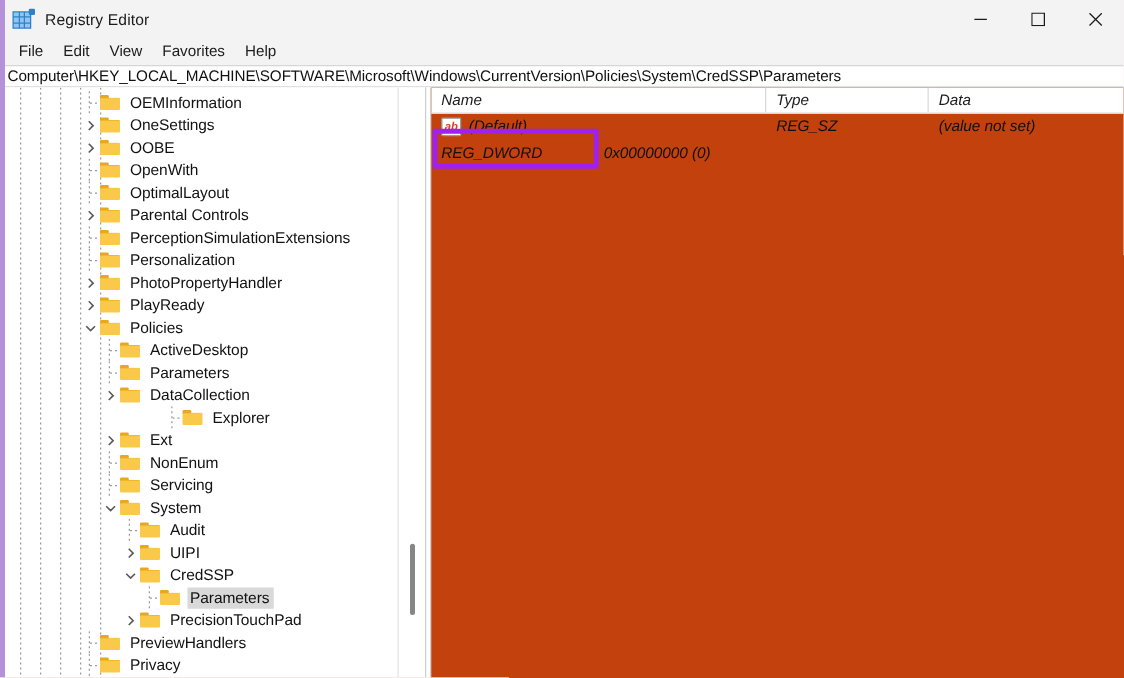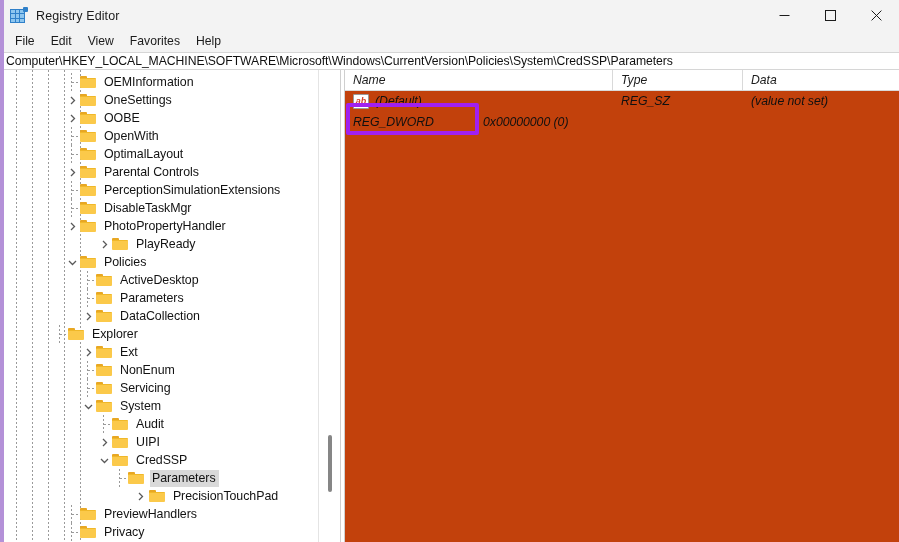--- a/index.html
+++ b/index.html
@@ -480,175 +480,175 @@
                 <div class="body"></div>
               </div>
               <span class="node-label">PerceptionSimulationExtensions</span>
             </div>
             <div class="tree-row" style="padding-left: 64px;">
               <div class="leaf-elbow"></div>
               <div class="folder">
                 <div class="tab"></div>
                 <div class="body"></div>
               </div>
-              <span class="node-label">DisableTaskMgr</span>
+              <span class="node-label">Personalization</span>
             </div>
             <div class="tree-row" style="padding-left: 64px;">
               <div class="twisty">
                 <svg width="9" height="9" viewBox="0 0 9 9">
                   <polyline points="3,1 6.5,4.5 3,8" fill="none" stroke="currentColor" stroke-width="1.3"></polyline>
                 </svg>
               </div>
               <div class="folder">
                 <div class="tab"></div>
                 <div class="body"></div>
               </div>
               <span class="node-label">PhotoPropertyHandler</span>
             </div>
+            <div class="tree-row" style="padding-left: 64px;">
+              <div class="twisty">
+                <svg width="9" height="9" viewBox="0 0 9 9">
+                  <polyline points="3,1 6.5,4.5 3,8" fill="none" stroke="currentColor" stroke-width="1.3"></polyline>
+                </svg>
+              </div>
+              <div class="folder">
+                <div class="tab"></div>
+                <div class="body"></div>
+              </div>
+              <span class="node-label">PlayReady</span>
+            </div>
+            <div class="tree-row" style="padding-left: 64px;">
+              <div class="twisty">
+                <svg width="9" height="9" viewBox="0 0 9 9">
+                  <polyline points="1,3 4.5,6.5 8,3" fill="none" stroke="currentColor" stroke-width="1.3"></polyline>
+                </svg>
+              </div>
+              <div class="folder">
+                <div class="tab"></div>
+                <div class="body"></div>
+              </div>
+              <span class="node-label">Policies</span>
+            </div>
+            <div class="tree-row" style="padding-left: 80px;">
+              <div class="leaf-elbow"></div>
+              <div class="folder">
+                <div class="tab"></div>
+                <div class="body"></div>
+              </div>
+              <span class="node-label">ActiveDesktop</span>
+            </div>
+            <div class="tree-row" style="padding-left: 80px;">
+              <div class="leaf-elbow"></div>
+              <div class="folder">
+                <div class="tab"></div>
+                <div class="body"></div>
+              </div>
+              <span class="node-label">Parameters</span>
+            </div>
+            <div class="tree-row" style="padding-left: 80px;">
+              <div class="twisty">
+                <svg width="9" height="9" viewBox="0 0 9 9">
+                  <polyline points="3,1 6.5,4.5 3,8" fill="none" stroke="currentColor" stroke-width="1.3"></polyline>
+                </svg>
+              </div>
+              <div class="folder">
+                <div class="tab"></div>
+                <div class="body"></div>
+              </div>
+              <span class="node-label">DataCollection</span>
+            </div>
+            <div class="tree-row" style="padding-left: 102px; margin-left: 28px;">
+              <div class="leaf-elbow"></div>
+              <div class="folder">
+                <div class="tab"></div>
+                <div class="body"></div>
+              </div>
+              <span class="node-label">Explorer</span>
+            </div>
+            <div class="tree-row" style="padding-left: 80px;">
+              <div class="twisty">
+                <svg width="9" height="9" viewBox="0 0 9 9">
+                  <polyline points="3,1 6.5,4.5 3,8" fill="none" stroke="currentColor" stroke-width="1.3"></polyline>
+                </svg>
+              </div>
+              <div class="folder">
+                <div class="tab"></div>
+                <div class="body"></div>
+              </div>
+              <span class="node-label">Ext</span>
+            </div>
+            <div class="tree-row" style="padding-left: 80px;">
+              <div class="leaf-elbow"></div>
+              <div class="folder">
+                <div class="tab"></div>
+                <div class="body"></div>
+              </div>
+              <span class="node-label">NonEnum</span>
+            </div>
+            <div class="tree-row" style="padding-left: 80px;">
+              <div class="leaf-elbow"></div>
+              <div class="folder">
+                <div class="tab"></div>
+                <div class="body"></div>
+              </div>
+              <span class="node-label">Servicing</span>
+            </div>
+            <div class="tree-row" style="padding-left: 80px;">
+              <div class="twisty">
+                <svg width="9" height="9" viewBox="0 0 9 9">
+                  <polyline points="1,3 4.5,6.5 8,3" fill="none" stroke="currentColor" stroke-width="1.3"></polyline>
+                </svg>
+              </div>
+              <div class="folder">
+                <div class="tab"></div>
+                <div class="body"></div>
+              </div>
+              <span class="node-label">System</span>
+            </div>
             <div class="tree-row" style="padding-left: 96px;">
-              <div class="twisty">
-                <svg width="9" height="9" viewBox="0 0 9 9">
-                  <polyline points="3,1 6.5,4.5 3,8" fill="none" stroke="currentColor" stroke-width="1.3"></polyline>
-                </svg>
-              </div>
-              <div class="folder">
-                <div class="tab"></div>
-                <div class="body"></div>
-              </div>
-              <span class="node-label">PlayReady</span>
-            </div>
-            <div class="tree-row" style="padding-left: 64px;">
+              <div class="leaf-elbow"></div>
+              <div class="folder">
+                <div class="tab"></div>
+                <div class="body"></div>
+              </div>
+              <span class="node-label">Audit</span>
+            </div>
+            <div class="tree-row" style="padding-left: 96px;">
+              <div class="twisty">
+                <svg width="9" height="9" viewBox="0 0 9 9">
+                  <polyline points="3,1 6.5,4.5 3,8" fill="none" stroke="currentColor" stroke-width="1.3"></polyline>
+                </svg>
+              </div>
+              <div class="folder">
+                <div class="tab"></div>
+                <div class="body"></div>
+              </div>
+              <span class="node-label">UIPI</span>
+            </div>
+            <div class="tree-row" style="padding-left: 96px;">
               <div class="twisty">
                 <svg width="9" height="9" viewBox="0 0 9 9">
                   <polyline points="1,3 4.5,6.5 8,3" fill="none" stroke="currentColor" stroke-width="1.3"></polyline>
                 </svg>
               </div>
               <div class="folder">
                 <div class="tab"></div>
                 <div class="body"></div>
               </div>
-              <span class="node-label">Policies</span>
-            </div>
-            <div class="tree-row" style="padding-left: 80px;">
-              <div class="leaf-elbow"></div>
-              <div class="folder">
-                <div class="tab"></div>
-                <div class="body"></div>
-              </div>
-              <span class="node-label">ActiveDesktop</span>
-            </div>
-            <div class="tree-row" style="padding-left: 80px;">
+              <span class="node-label">CredSSP</span>
+            </div>
+            <div class="tree-row selected" style="padding-left: 112px;">
               <div class="leaf-elbow"></div>
               <div class="folder">
                 <div class="tab"></div>
                 <div class="body"></div>
               </div>
               <span class="node-label">Parameters</span>
             </div>
-            <div class="tree-row" style="padding-left: 80px;">
-              <div class="twisty">
-                <svg width="9" height="9" viewBox="0 0 9 9">
-                  <polyline points="3,1 6.5,4.5 3,8" fill="none" stroke="currentColor" stroke-width="1.3"></polyline>
-                </svg>
-              </div>
-              <div class="folder">
-                <div class="tab"></div>
-                <div class="body"></div>
-              </div>
-              <span class="node-label">DataCollection</span>
-            </div>
-            <div class="tree-row" style="padding-left: 52px;">
-              <div class="leaf-elbow"></div>
-              <div class="folder">
-                <div class="tab"></div>
-                <div class="body"></div>
-              </div>
-              <span class="node-label">Explorer</span>
-            </div>
-            <div class="tree-row" style="padding-left: 80px;">
-              <div class="twisty">
-                <svg width="9" height="9" viewBox="0 0 9 9">
-                  <polyline points="3,1 6.5,4.5 3,8" fill="none" stroke="currentColor" stroke-width="1.3"></polyline>
-                </svg>
-              </div>
-              <div class="folder">
-                <div class="tab"></div>
-                <div class="body"></div>
-              </div>
-              <span class="node-label">Ext</span>
-            </div>
-            <div class="tree-row" style="padding-left: 80px;">
-              <div class="leaf-elbow"></div>
-              <div class="folder">
-                <div class="tab"></div>
-                <div class="body"></div>
-              </div>
-              <span class="node-label">NonEnum</span>
-            </div>
-            <div class="tree-row" style="padding-left: 80px;">
-              <div class="leaf-elbow"></div>
-              <div class="folder">
-                <div class="tab"></div>
-                <div class="body"></div>
-              </div>
-              <span class="node-label">Servicing</span>
-            </div>
-            <div class="tree-row" style="padding-left: 80px;">
-              <div class="twisty">
-                <svg width="9" height="9" viewBox="0 0 9 9">
-                  <polyline points="1,3 4.5,6.5 8,3" fill="none" stroke="currentColor" stroke-width="1.3"></polyline>
-                </svg>
-              </div>
-              <div class="folder">
-                <div class="tab"></div>
-                <div class="body"></div>
-              </div>
-              <span class="node-label">System</span>
-            </div>
             <div class="tree-row" style="padding-left: 96px;">
-              <div class="leaf-elbow"></div>
-              <div class="folder">
-                <div class="tab"></div>
-                <div class="body"></div>
-              </div>
-              <span class="node-label">Audit</span>
-            </div>
-            <div class="tree-row" style="padding-left: 96px;">
-              <div class="twisty">
-                <svg width="9" height="9" viewBox="0 0 9 9">
-                  <polyline points="3,1 6.5,4.5 3,8" fill="none" stroke="currentColor" stroke-width="1.3"></polyline>
-                </svg>
-              </div>
-              <div class="folder">
-                <div class="tab"></div>
-                <div class="body"></div>
-              </div>
-              <span class="node-label">UIPI</span>
-            </div>
-            <div class="tree-row" style="padding-left: 96px;">
-              <div class="twisty">
-                <svg width="9" height="9" viewBox="0 0 9 9">
-                  <polyline points="1,3 4.5,6.5 8,3" fill="none" stroke="currentColor" stroke-width="1.3"></polyline>
-                </svg>
-              </div>
-              <div class="folder">
-                <div class="tab"></div>
-                <div class="body"></div>
-              </div>
-              <span class="node-label">CredSSP</span>
-            </div>
-            <div class="tree-row selected" style="padding-left: 112px;">
-              <div class="leaf-elbow"></div>
-              <div class="folder">
-                <div class="tab"></div>
-                <div class="body"></div>
-              </div>
-              <span class="node-label">Parameters</span>
-            </div>
-            <div class="tree-row" style="padding-left: 96px; justify-content: center;">
               <div class="twisty">
                 <svg width="9" height="9" viewBox="0 0 9 9">
                   <polyline points="3,1 6.5,4.5 3,8" fill="none" stroke="currentColor" stroke-width="1.3"></polyline>
                 </svg>
               </div>
               <div class="folder">
                 <div class="tab"></div>
                 <div class="body"></div>
               </div>
               <span class="node-label">PrecisionTouchPad</span>

